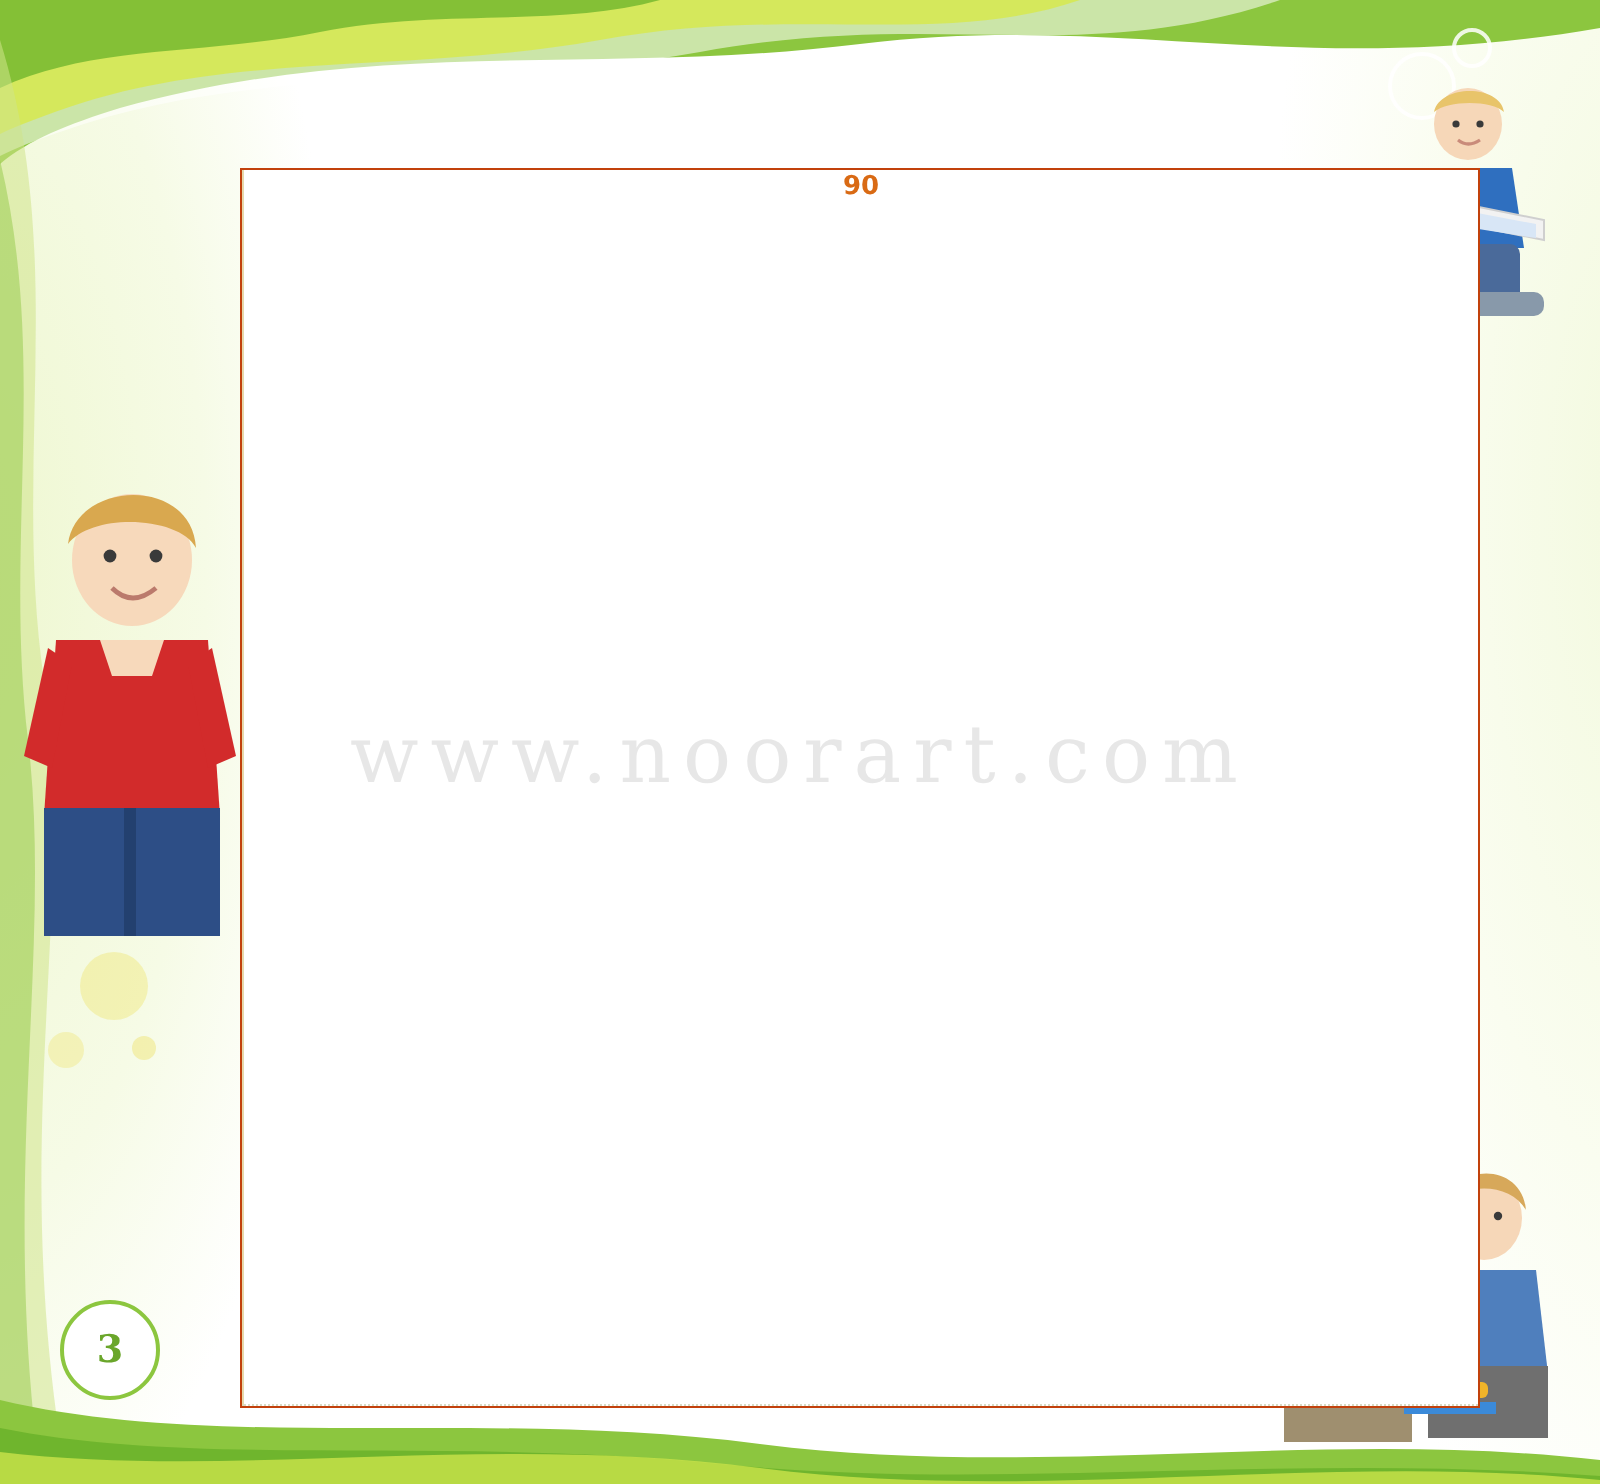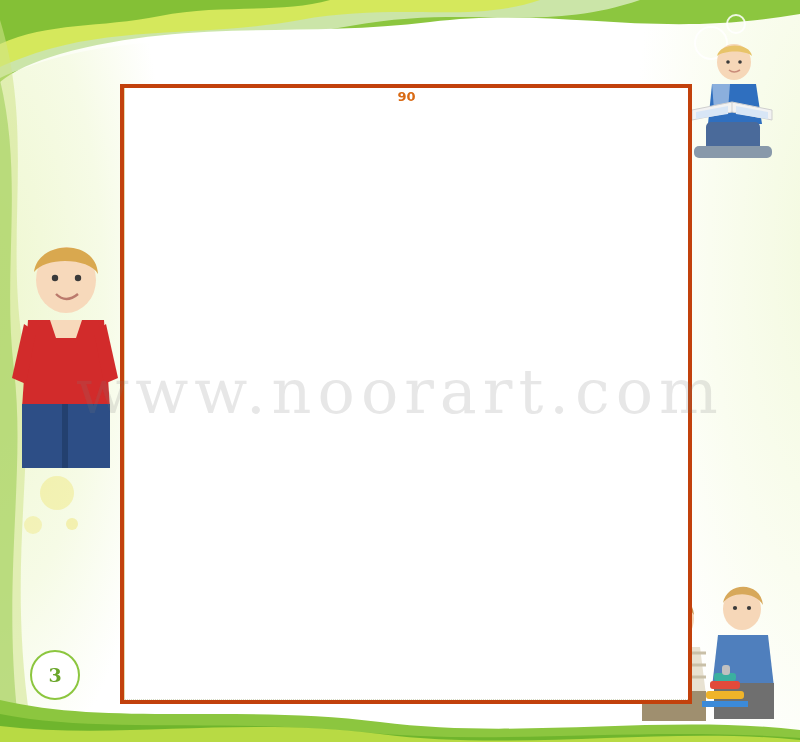--- a/index.html
+++ b/index.html
@@ -61,36 +61,36 @@
     z-index: 2;
   }
 
   
   .watermark {
     position: absolute;
     left: 0; right: 0;
     top: 355px;
     text-align: center;
     font-family: "DejaVu Serif", serif;
-    font-size: 62px;
+    font-size: 40px;
     letter-spacing: 6px;
     color: rgba(120,120,120,0.18);
     z-index: 6;
     white-space: nowrap;
     direction: ltr;
   }
 
   
   .frame {
     position: absolute;
     left: 120px;
     top: 84px;
-    width: 572px;
+    width: 620px;
     height: 620px;
-    border: 4px solid #c2410c;
+    border: 1px solid #c2410c;
     background: rgba(255,255,255,0.55);
     z-index: 5;
     box-sizing: border-box;
   }
 
   .title {
     text-align: center;
     color: #2e9b2e;
     font-size: 27px;
     font-weight: bold;

